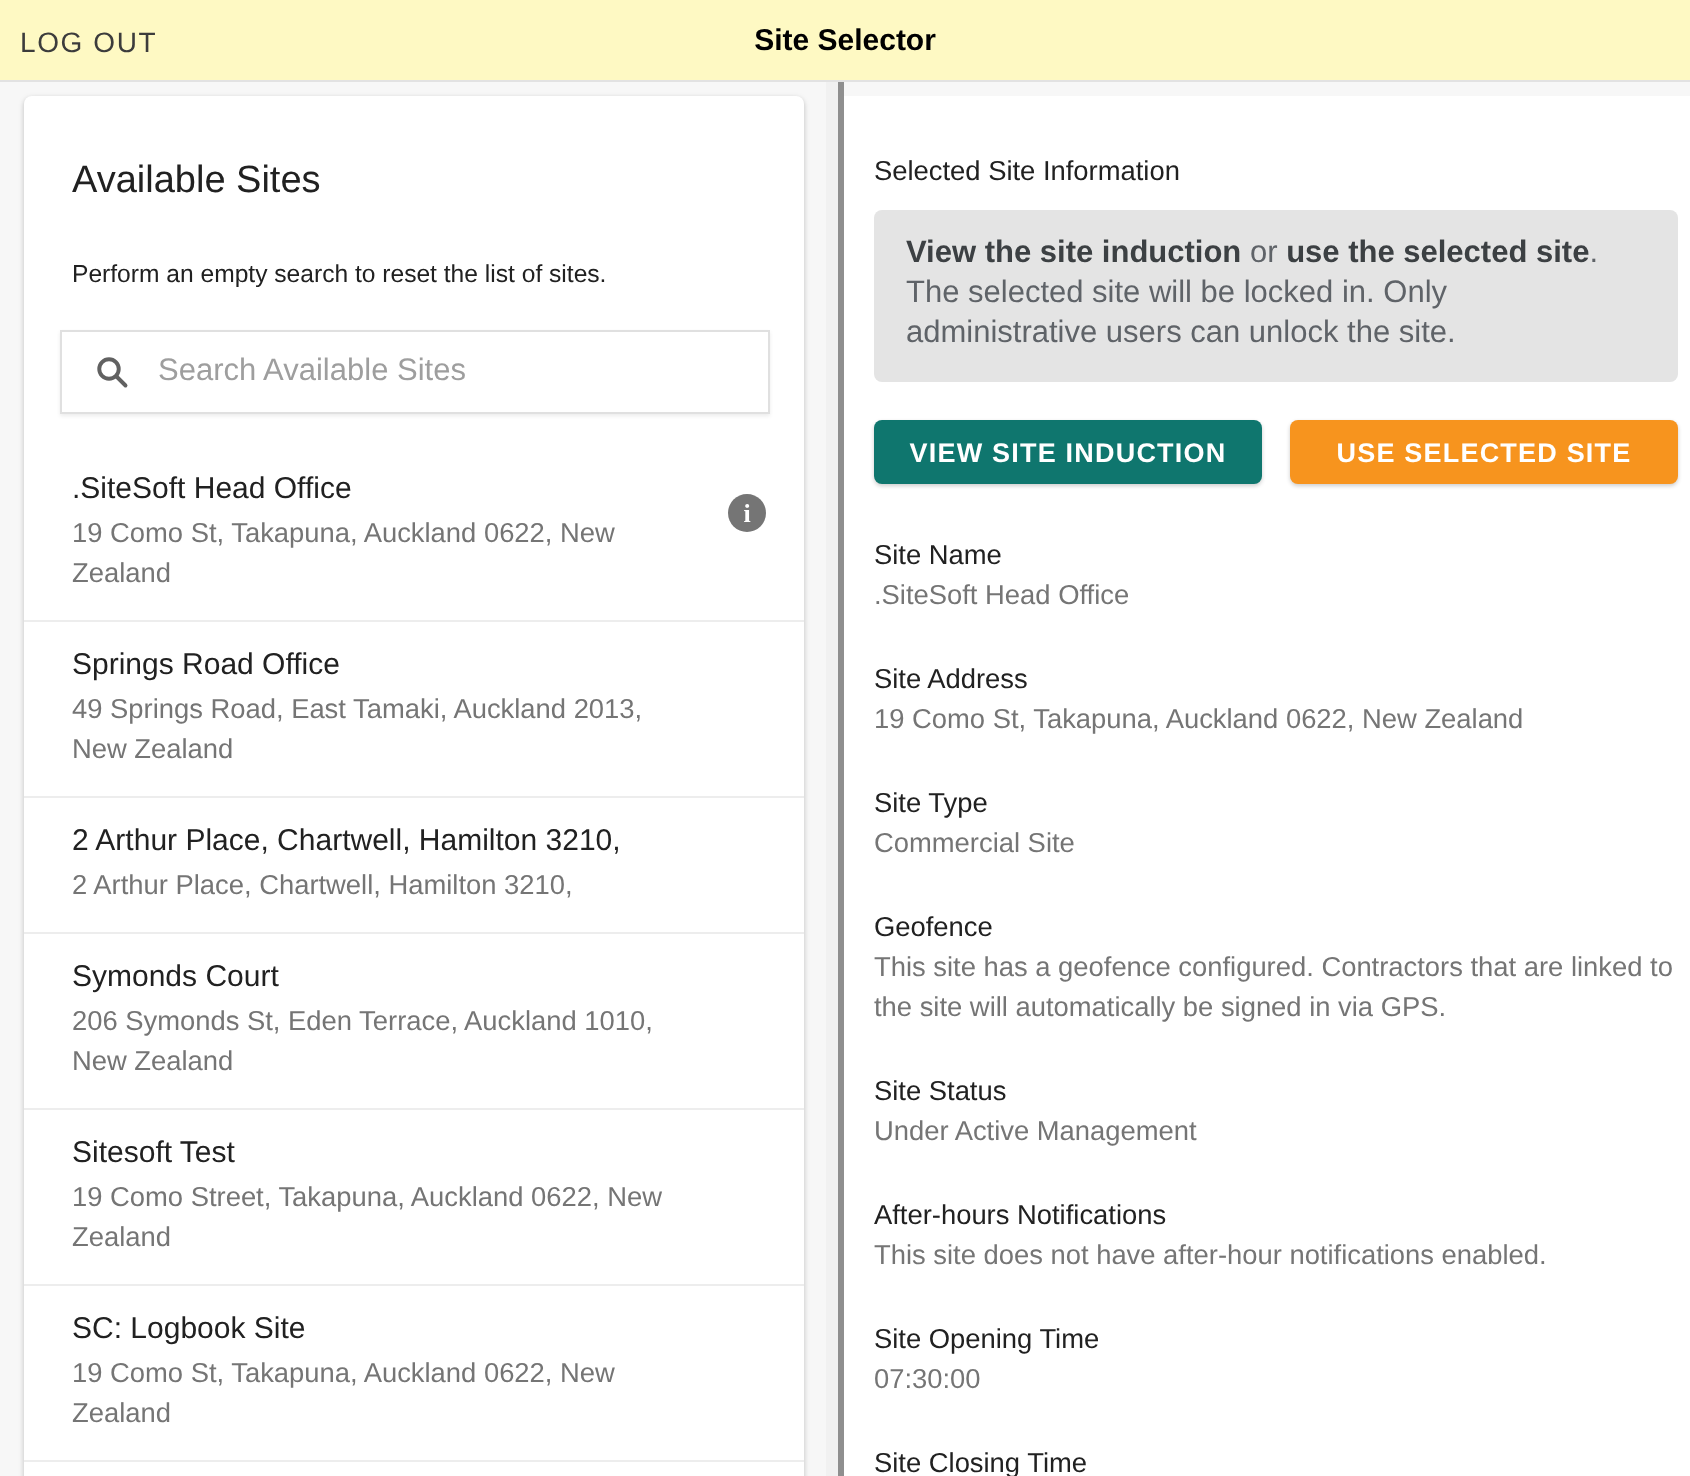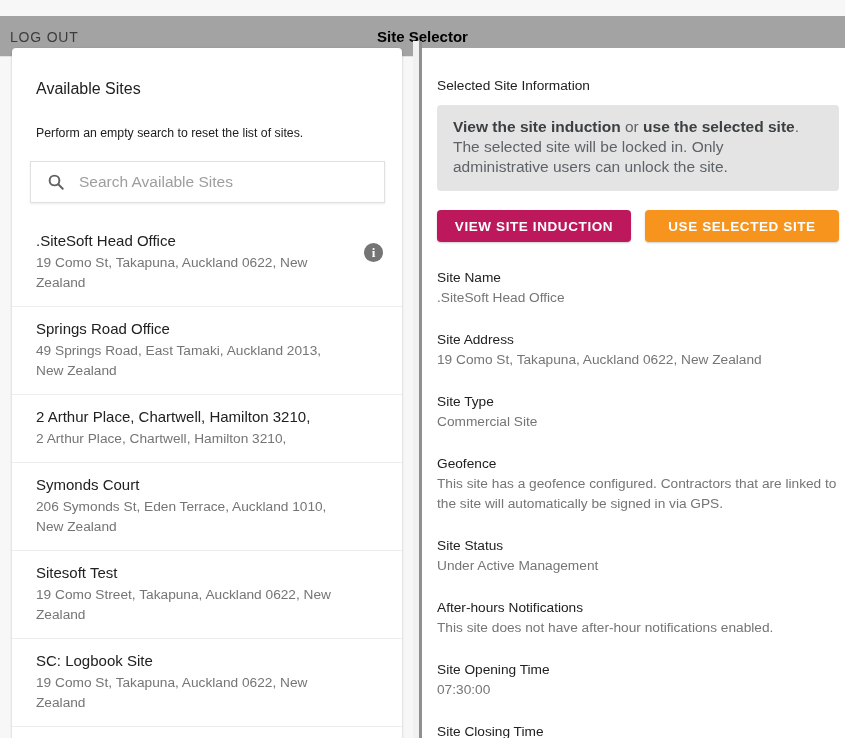--- a/index.html
+++ b/index.html
@@ -6,22 +6,22 @@
   html, body { width: 845px; height: 738px; overflow: hidden; }
   body {
     font-family: "Liberation Sans", "DejaVu Sans", sans-serif;
     background: #f7f7f7;
     position: relative;
     color: #212121;
   }
 
   
   .header {
-    position: absolute; top: 16px; left: 0; width: 845px; height: 41px;
-    background: #a3a3a3; border-bottom: 1px solid #e2e2e2;
+    position: absolute; top: 0; left: 0; width: 845px; height: 41px;
+    background: #fef9c3; border-bottom: 1px solid #e2e2e2;
     display: flex; align-items: center;
   }
   .logout {
     position: absolute; left: 10px; top: 0; height: 41px;
     display: flex; align-items: center;
     font-size: 14px; letter-spacing: 0.8px; color: #3c3c3c;
     background: none; border: none; cursor: pointer;
     font-family: inherit;
   }
   .app-title {
@@ -31,21 +31,21 @@
 
   
   .left-card {
     position: absolute; left: 12px; top: 48px; width: 390px; height: 700px;
     background: #ffffff; border-radius: 4px;
     box-shadow: 0 1px 3px rgba(0,0,0,0.14), 0 1px 2px rgba(0,0,0,0.10);
     overflow: hidden;
   }
   .left-heading {
     margin: 32px 24px 0 24px;
-    font-size: 16px; font-weight: 400; color: #212121;
+    font-size: 19px; font-weight: 400; color: #212121;
   }
   .left-hint {
     margin: 28px 24px 0 24px;
     font-size: 12.3px; font-weight: 400; color: #212121;
   }
   .search-box {
     margin: 21px 17px 0 18px; height: 42px;
     border: 1px solid #e0e0e0; border-radius: 0;
     box-shadow: 0 1px 2px rgba(0,0,0,0.08);
     display: flex; align-items: center;
@@ -102,21 +102,21 @@
     font-size: 15.5px; line-height: 20px; color: #5f6368;
   }
   .notice-box b { color: #3c4043; font-weight: bold; }
   .btn-row { margin-top: 19px; display: flex; gap: 14px; }
   .btn {
     flex: 1; height: 32px; border: none; border-radius: 4px;
     color: #ffffff; font-size: 13.5px; font-weight: bold;
     letter-spacing: 0.6px; cursor: pointer; font-family: inherit;
     box-shadow: 0 1px 2px rgba(0,0,0,0.2);
   }
-  .btn-dark { background: #be185d; }
+  .btn-dark { background: #0f766e; }
   .btn-orange { background: #f7941e; }
 
   .fields { margin-top: 26px; padding-right: 2px; }
   .field { margin-bottom: 22px; }
   .field-label { font-size: 13.7px; color: #212121; line-height: 19px; }
   .field-value { font-size: 13.7px; color: #757575; line-height: 20px; margin-top: 1px; }
 </style>
 </head>
 <body>
 

